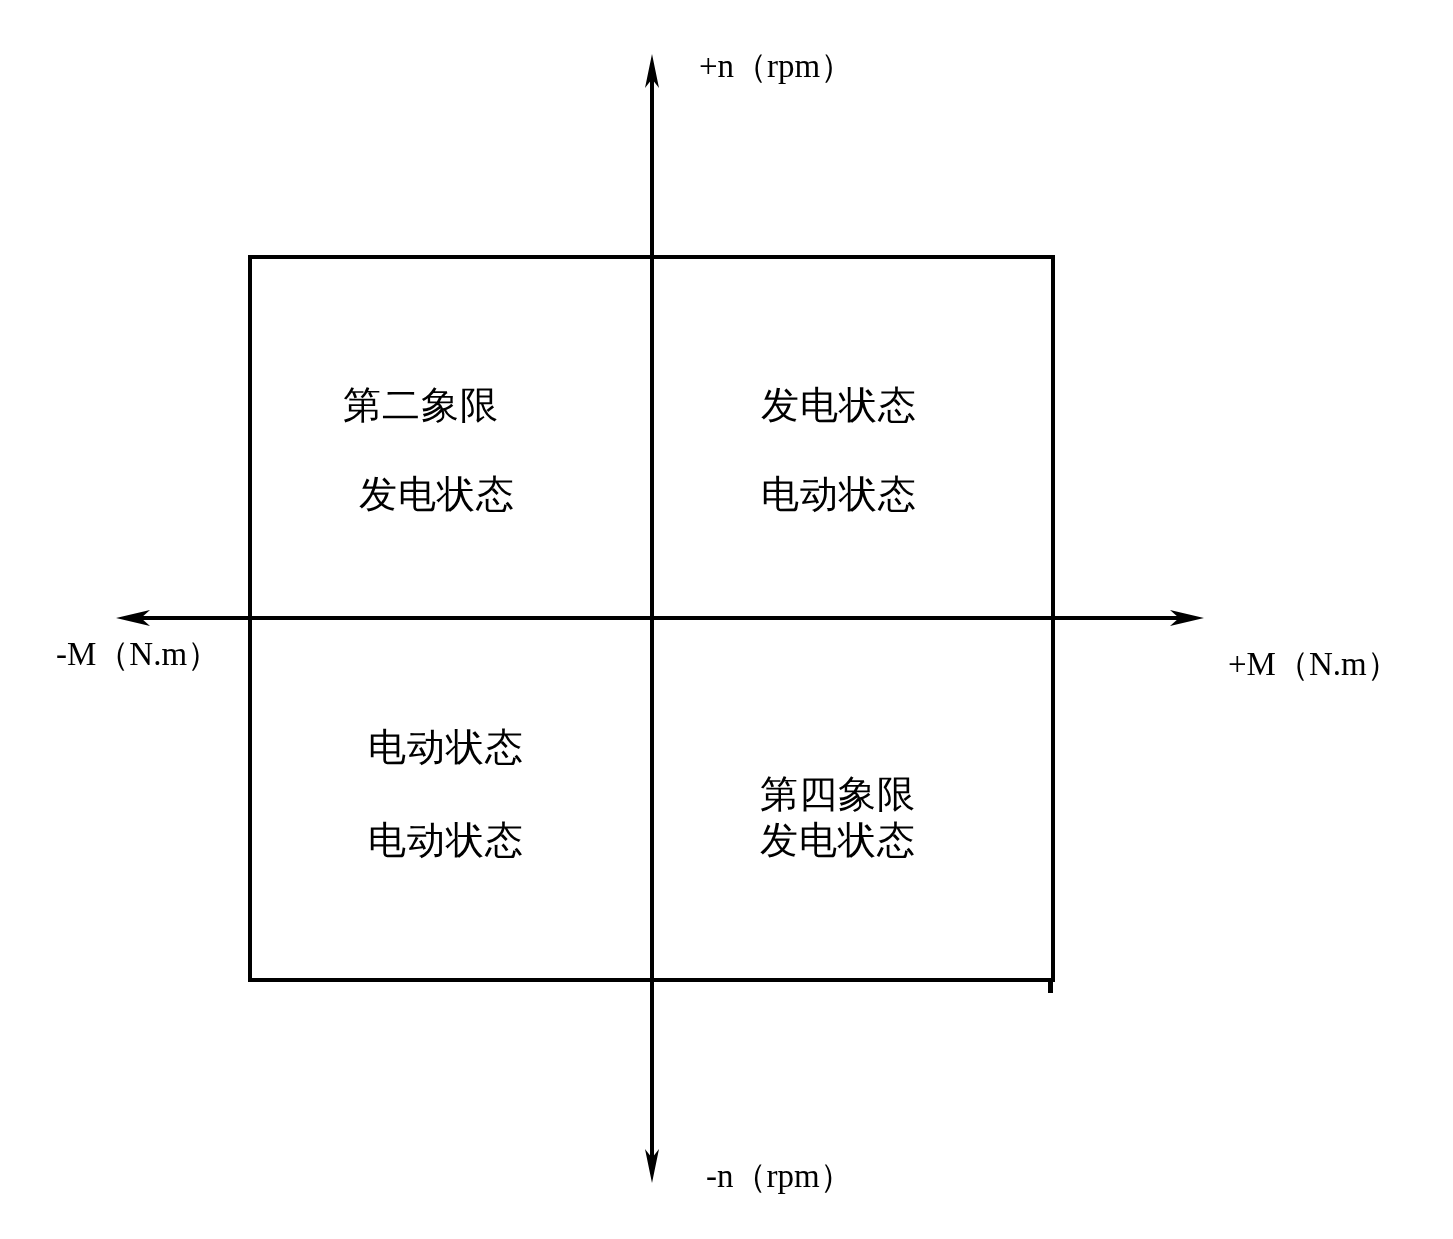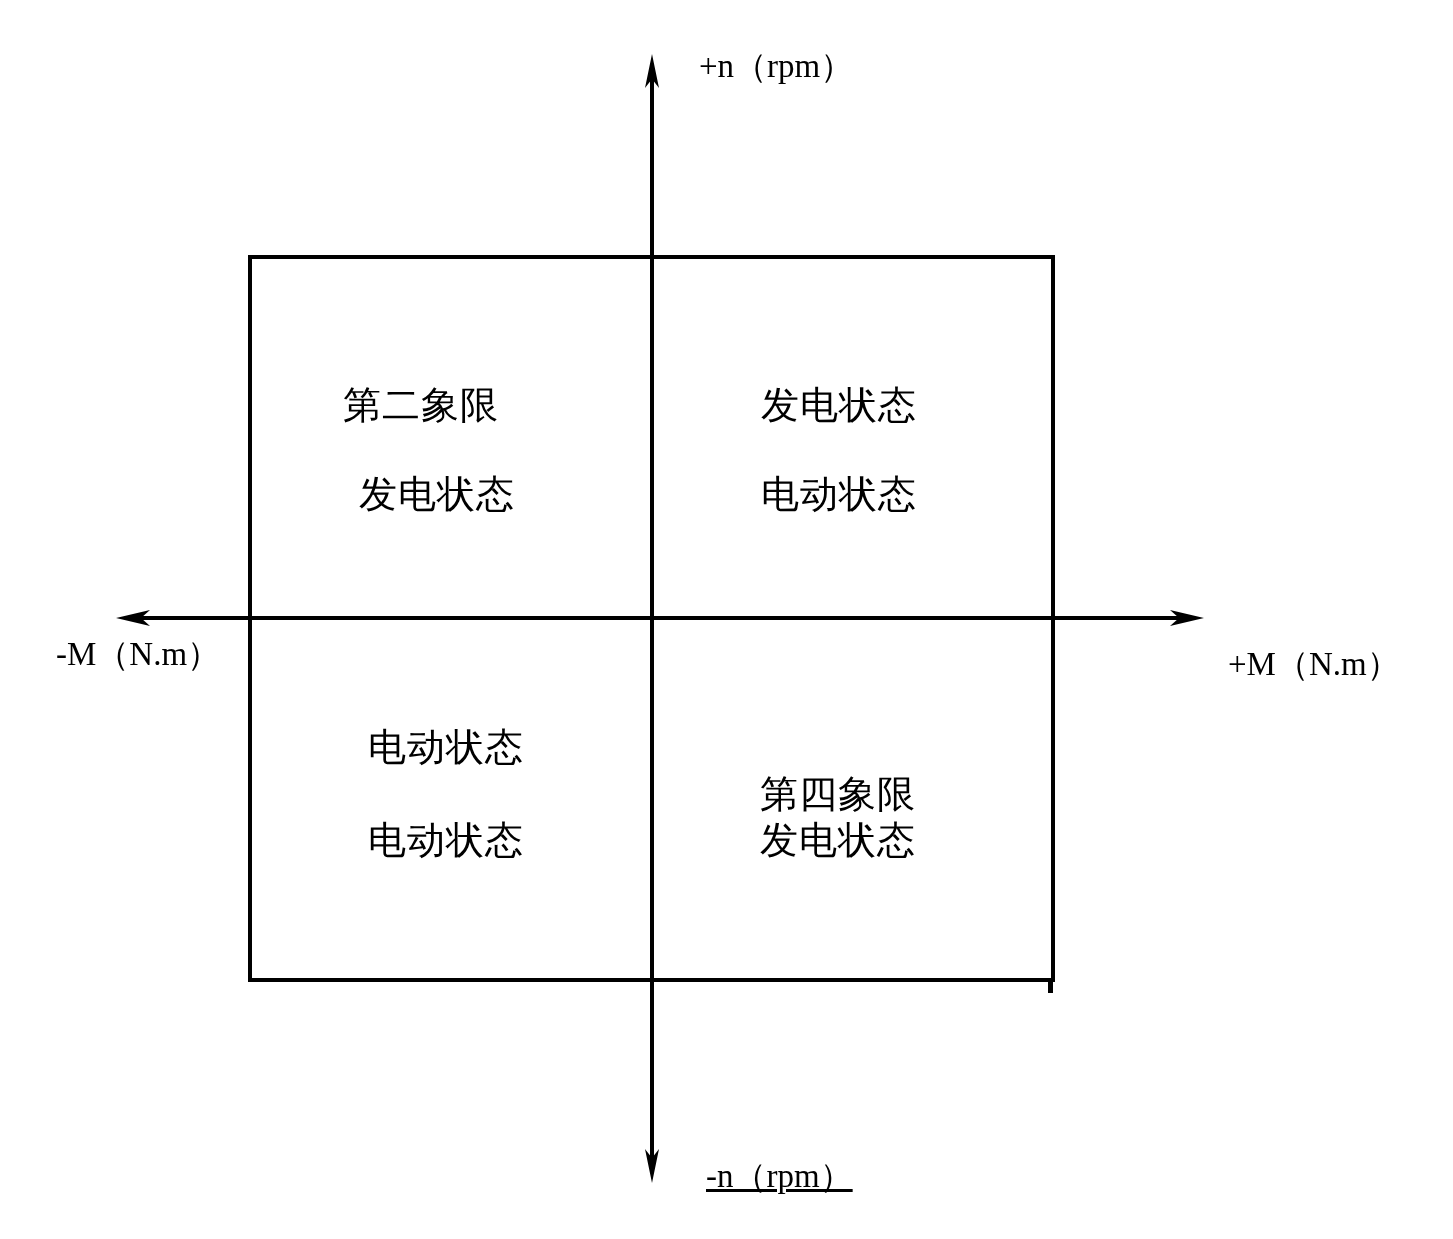--- a/index.html
+++ b/index.html
@@ -37,21 +37,21 @@
     width:5px;height:15px;
     background:var(--line);
   }
   .axis-label{
     position:absolute;
     font-size:33px;
     white-space:nowrap;
     line-height:1;
   }
   .axis-label-top{left:699px;top:50px;}
-  .axis-label-bottom{left:706px;top:1160px;text-decoration:underline;}
+  .axis-label-bottom{left:706px;top:1160px;}
   .axis-label-left{left:56px;top:638px;text-align:center;}
   .axis-label-right{left:1228px;top:648px;text-align:right;}
   .qlabel{
     position:absolute;
     transform:translate(-50%,-50%);
     font-size:38px;
     white-space:nowrap;
     line-height:1;
     letter-spacing:1px;
   }

